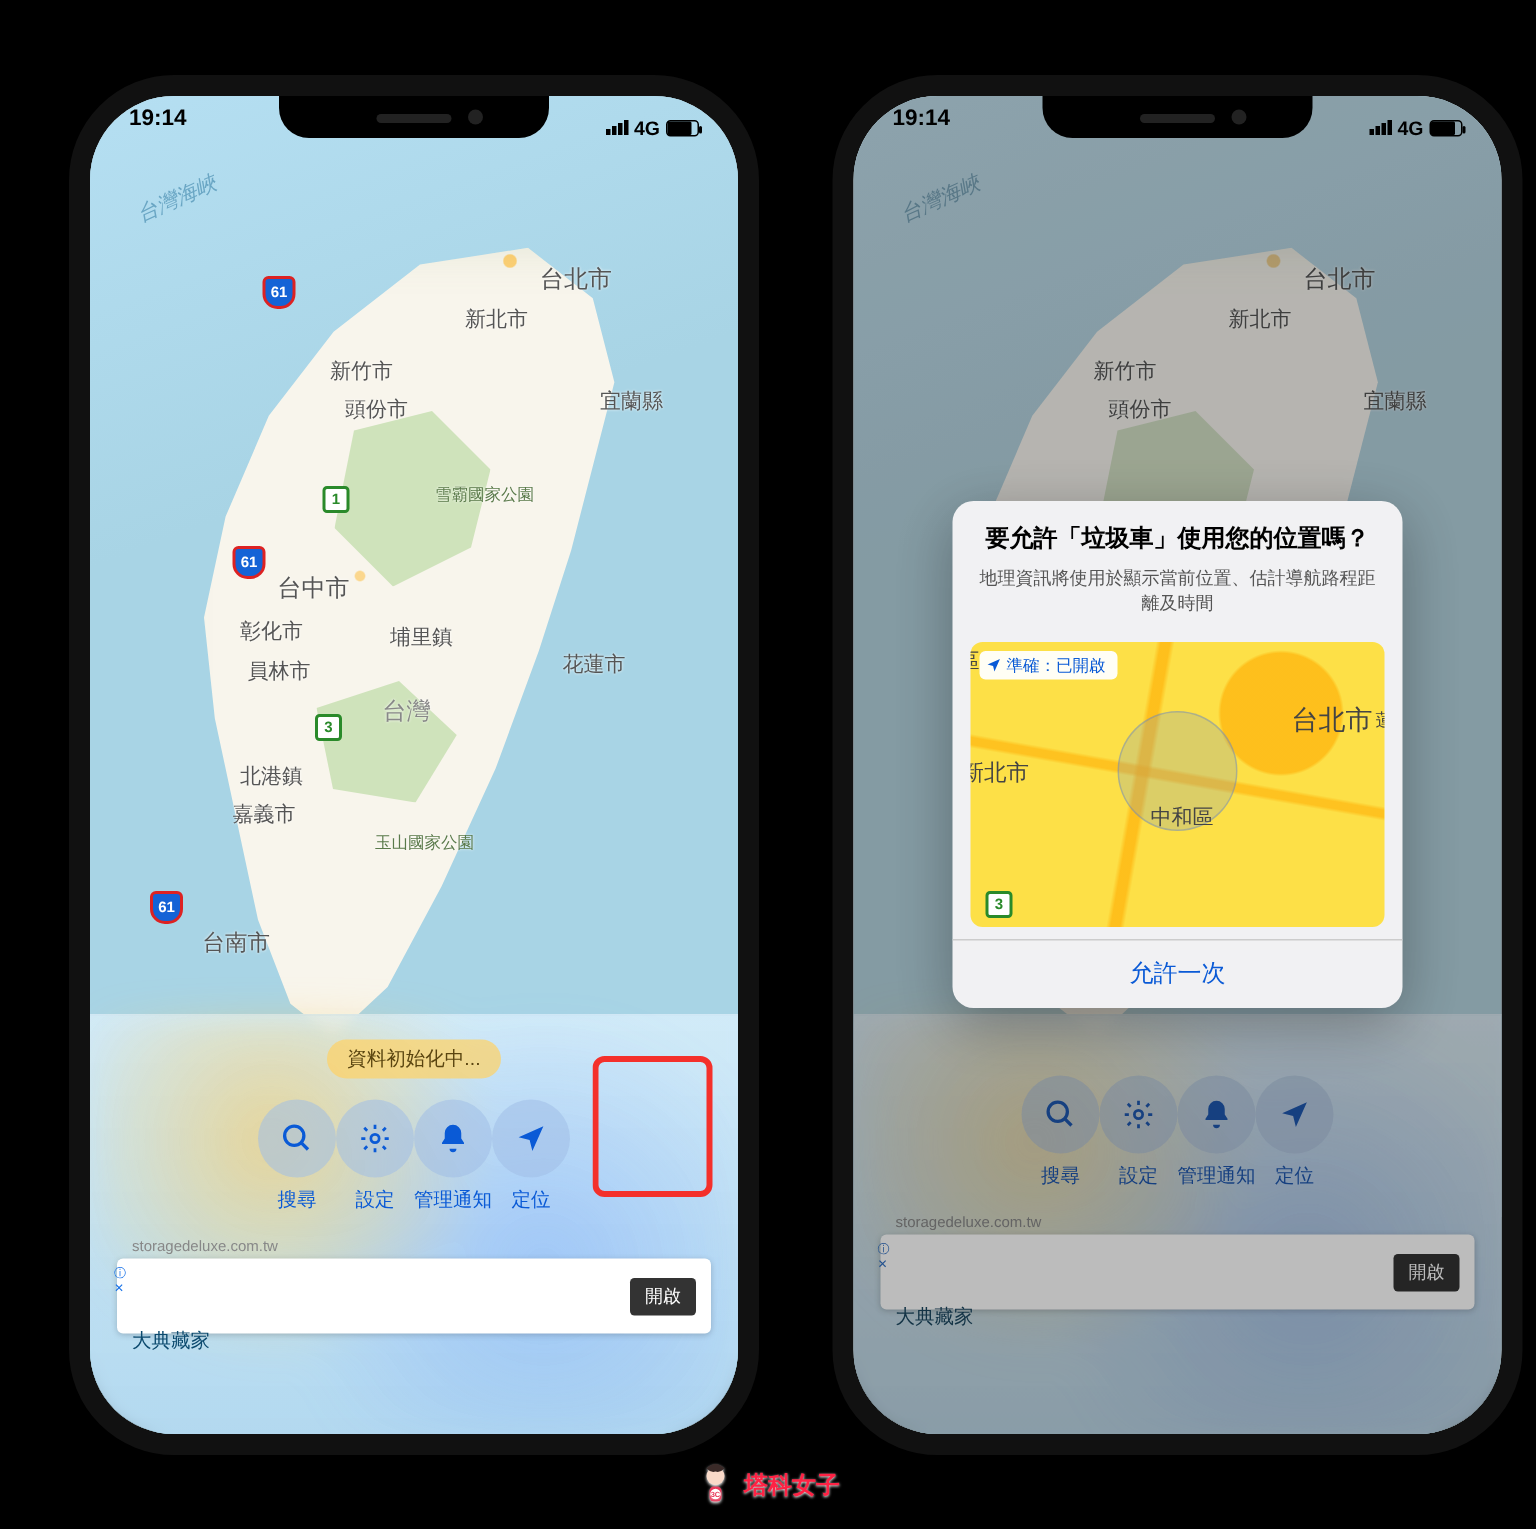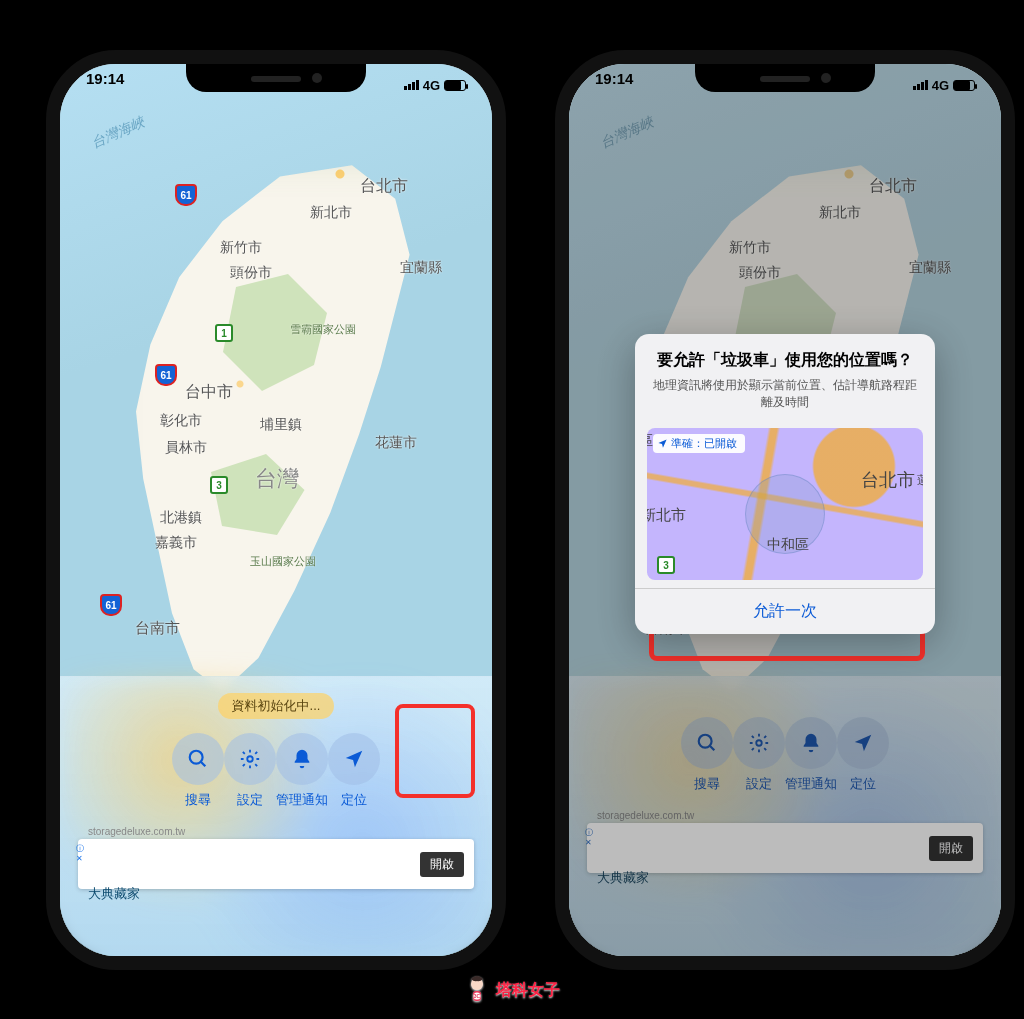--- a/index.html
+++ b/index.html
@@ -119,21 +119,21 @@
       radial-gradient(circle at 280px 110px, rgba(255,170,0,.5) 0 4px, transparent 5px),
       radial-gradient(circle at 180px 320px, rgba(255,170,0,.4) 0 3px, transparent 4px);
   }
   .city-label {
     position: absolute;
     font-size: 14px;
     color: #555;
     text-shadow: 0 0 2px #fff;
     white-space: nowrap;
   }
-  .big-label { font-size: 22px; color: #888; font-weight: 500; }
+  .big-label { font-size: 16px; color: #888; font-weight: 500; }
   .shield {
     position: absolute;
     width: 22px; height: 22px;
     background: #1463d6;
     border-radius: 4px 4px 10px 10px;
     color: #fff;
     font-size: 10px;
     font-weight: 700;
     display: flex; align-items: center; justify-content: center;
     border: 2px solid #d22;
@@ -230,25 +230,25 @@
     border-radius: 14px;
     overflow: hidden;
     z-index: 70;
     box-shadow: 0 10px 40px rgba(0,0,0,.3);
   }
   .alert-head { padding: 16px 18px 10px; text-align: center; }
   .alert-title { font-size: 16px; font-weight: 600; color: #000; line-height: 1.3; }
   .alert-sub { font-size: 12px; color: #555; margin-top: 6px; line-height: 1.4; }
   .alert-map {
     margin: 8px 12px;
-    height: 152px;
+    height: 190px;
     border-radius: 8px;
     position: relative;
     overflow: hidden;
-    background: #c4b5fd;
+    background: #fde047;
   }
   .alert-map .mini-roads {
     position:absolute; inset:0;
     background:
       linear-gradient(100deg, transparent 40%, rgba(255,170,0,.6) 41%, rgba(255,170,0,.6) 43%, transparent 44%),
       linear-gradient(10deg, transparent 50%, rgba(255,170,0,.55) 51%, rgba(255,170,0,.55) 53%, transparent 54%),
       radial-gradient(circle at 75% 25%, rgba(255,170,0,.6) 0 40px, transparent 42px);
   }
   .alert-map .precision {
     position: absolute; top: 6px; left: 6px;

